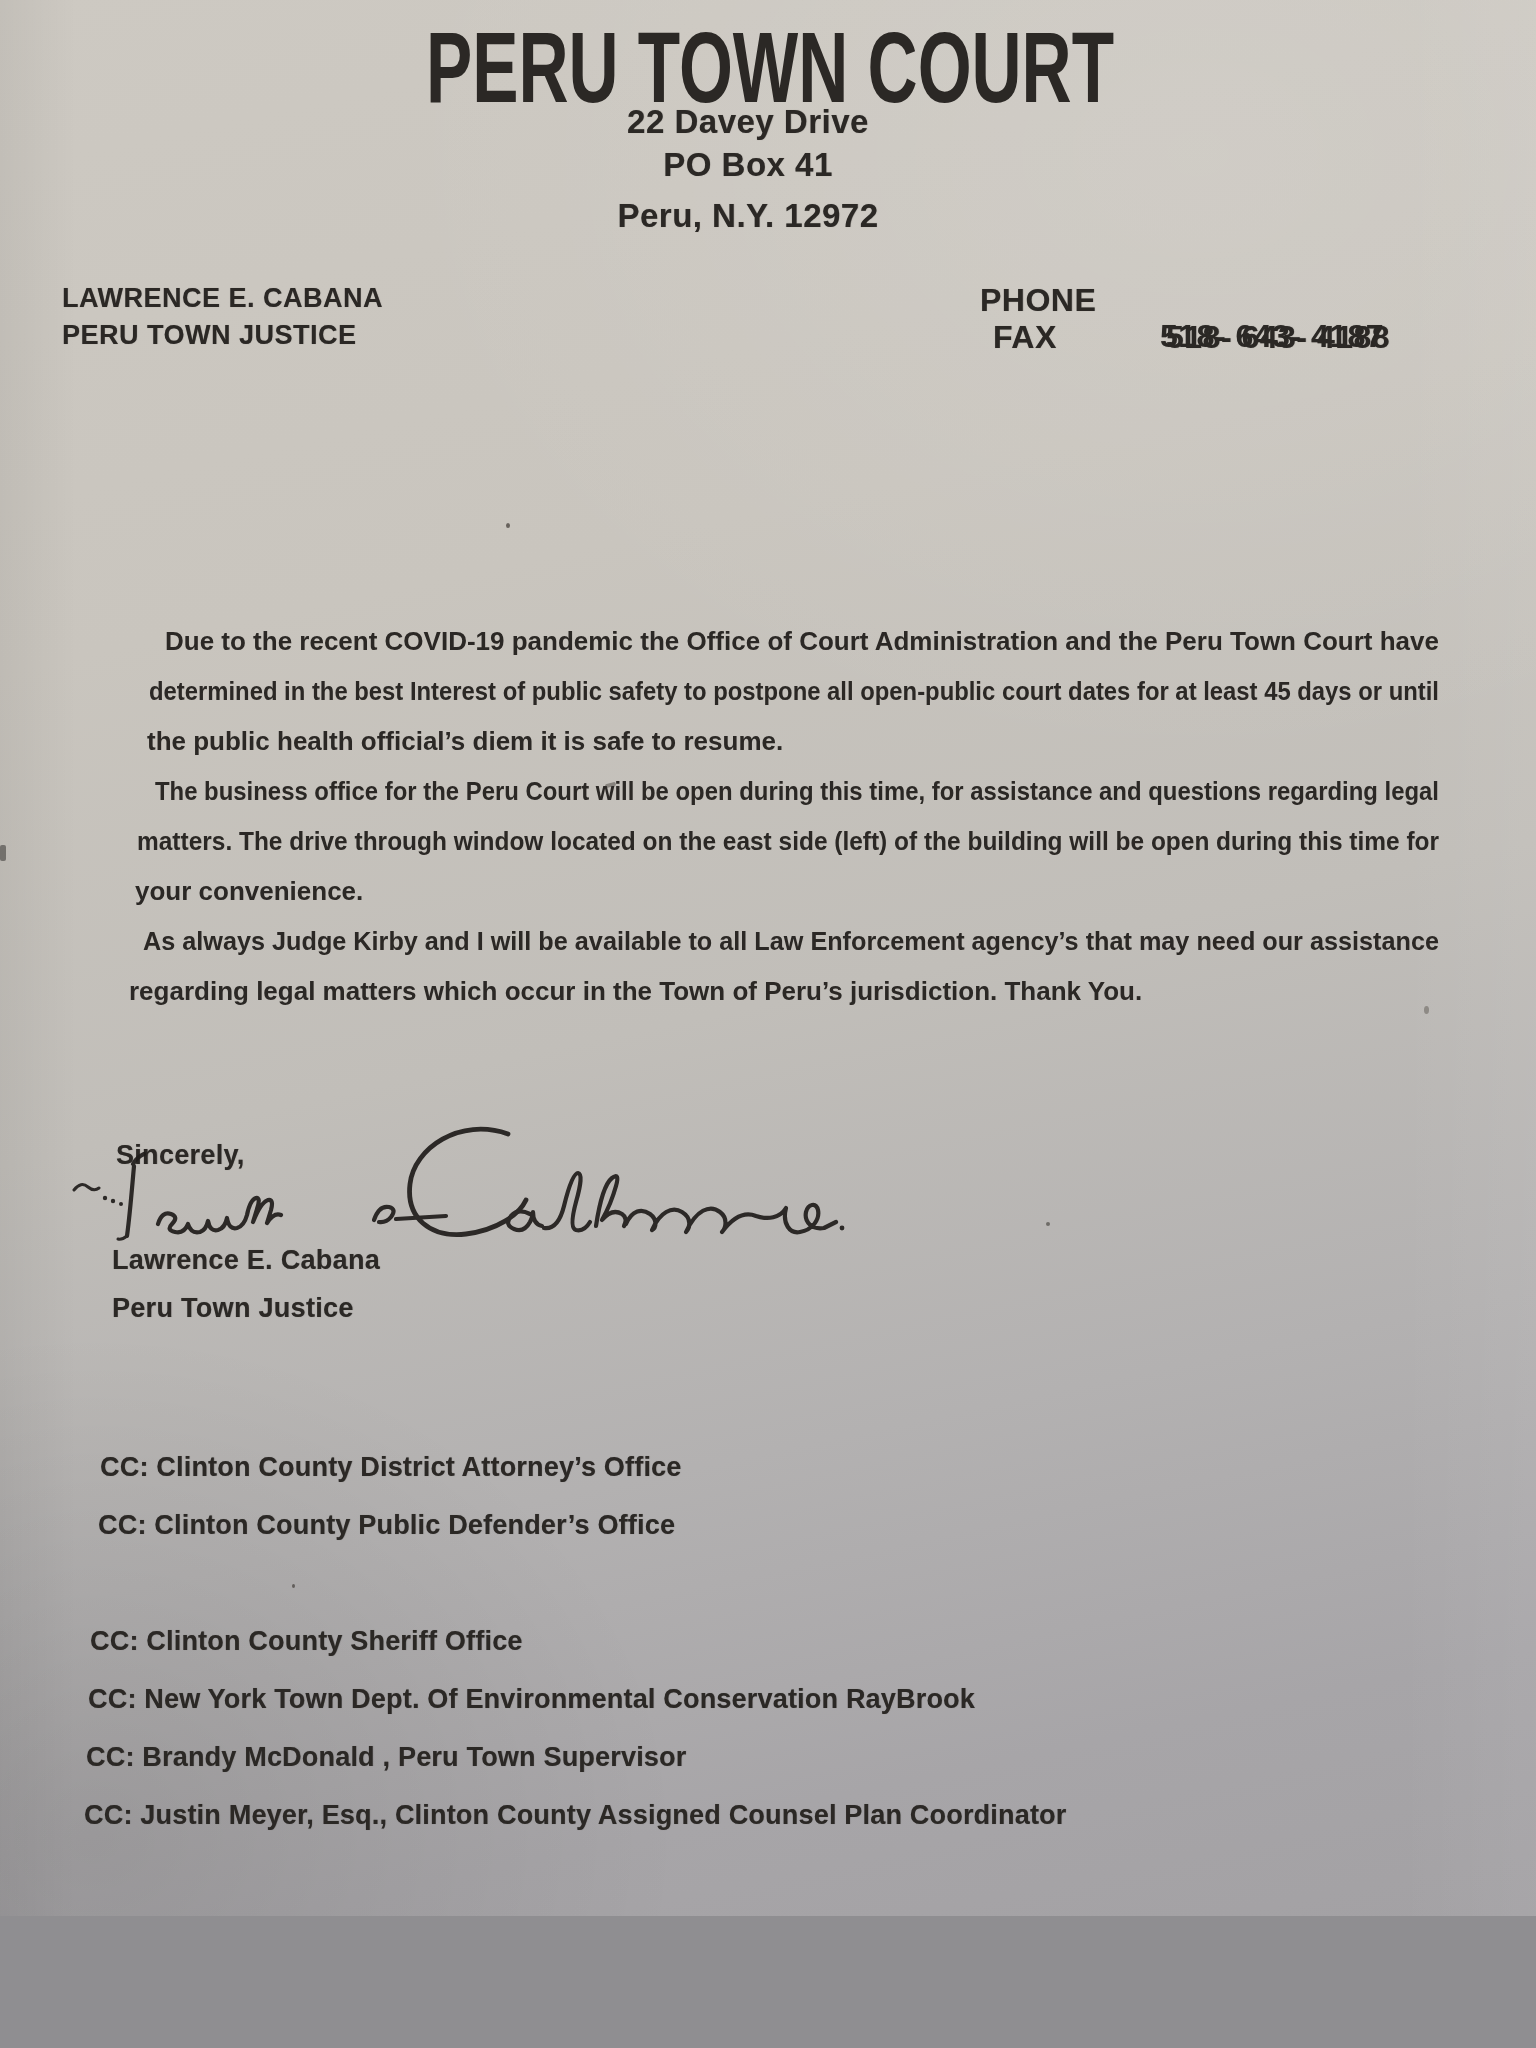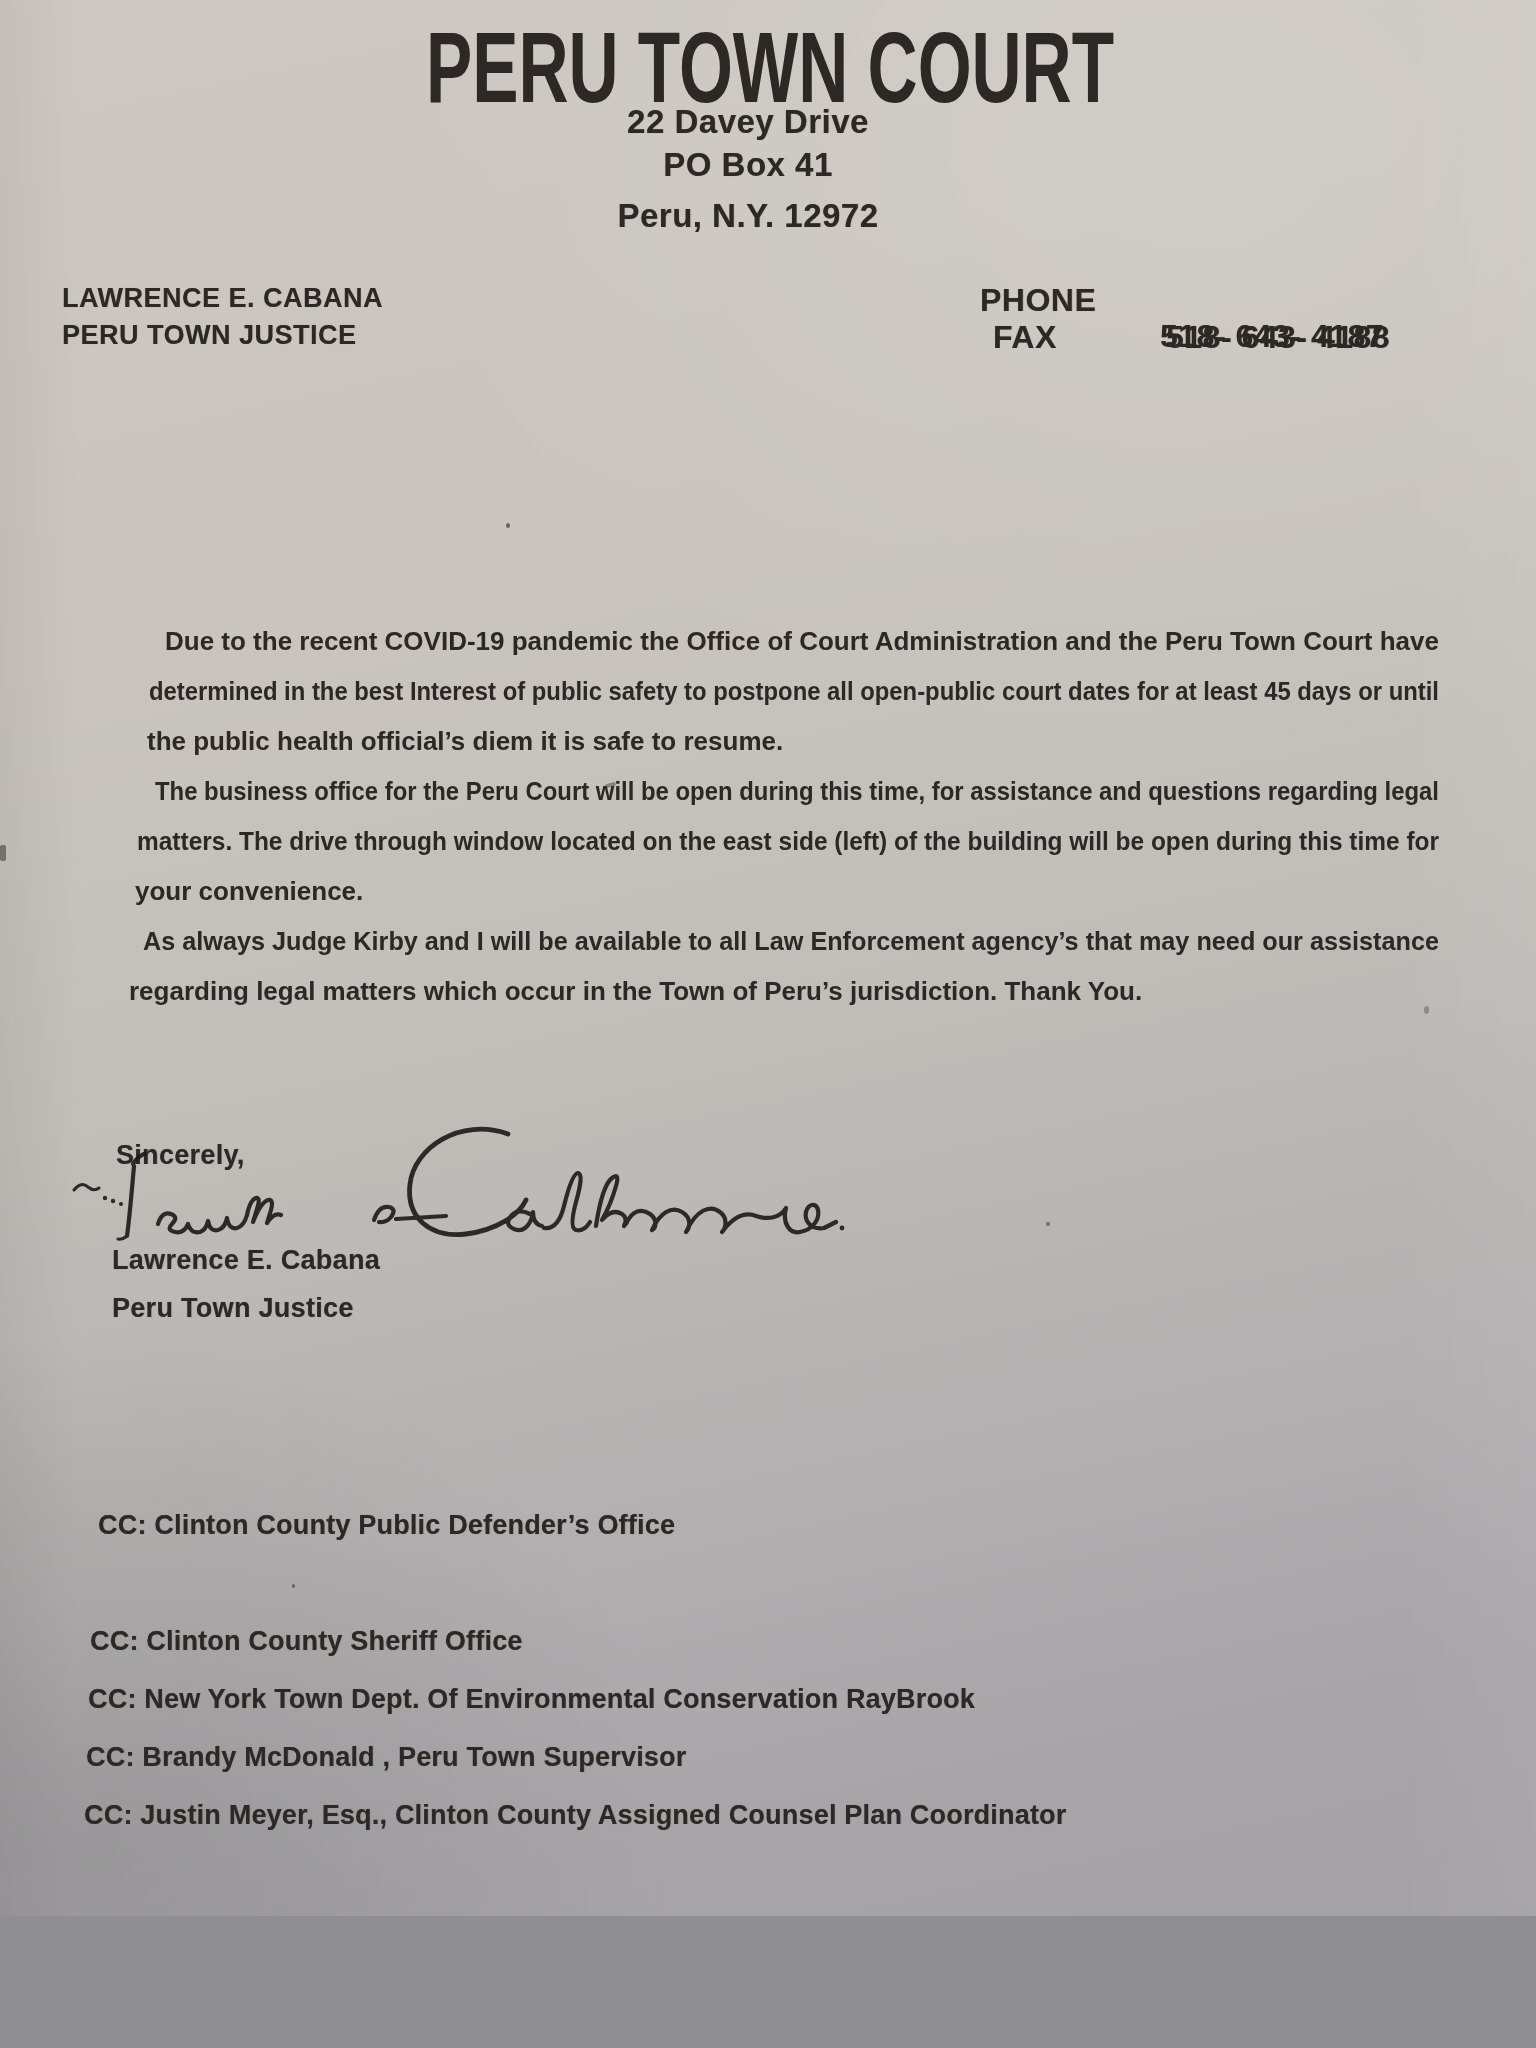--- a/index.html
+++ b/index.html
@@ -121,20 +121,21 @@
       <circle cx="782" cy="106" r="2.4" fill="#201d1b" stroke="none"></circle>
       <circle cx="45" cy="76" r="2.2" fill="#201d1b" stroke="none"></circle>
       <circle cx="53" cy="79" r="2.2" fill="#201d1b" stroke="none"></circle>
       <circle cx="61" cy="82" r="2" fill="#201d1b" stroke="none"></circle>
     </g>
   </svg>
 
   <div class="abs closing signer-name ink">Lawrence E. Cabana</div>
   <div class="abs closing signer-title ink">Peru Town Justice</div>
 
+  <div class="abs cc cc-0 ink">CC: Clinton County District Attorney’s Office</div>
   <div class="abs cc cc-1 ink">CC: Clinton County Public Defender’s Office</div>
   <div class="abs cc cc-3 ink">CC: Clinton County Sheriff Office</div>
   <div class="abs cc cc-4 ink">CC: New York Town Dept. Of Environmental Conservation RayBrook</div>
   <div class="abs cc cc-5 ink">CC: Brandy McDonald , Peru Town Supervisor</div>
   <div class="abs cc cc-6 ink">CC: Justin Meyer, Esq., Clinton County Assigned Counsel Plan Coordinator</div>
 
   <div class="speck sp1"></div>
   <div class="speck sp2"></div>
   <div class="speck sp3"></div>
   <div class="speck sp4"></div>

